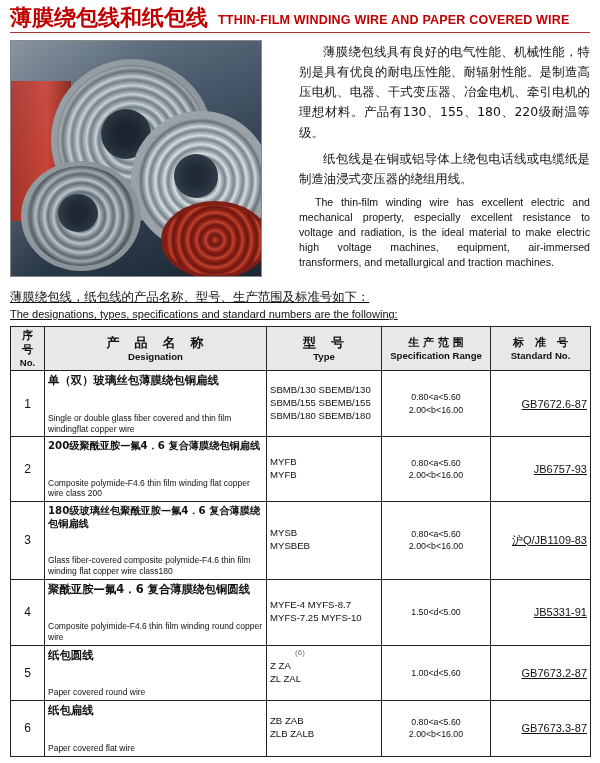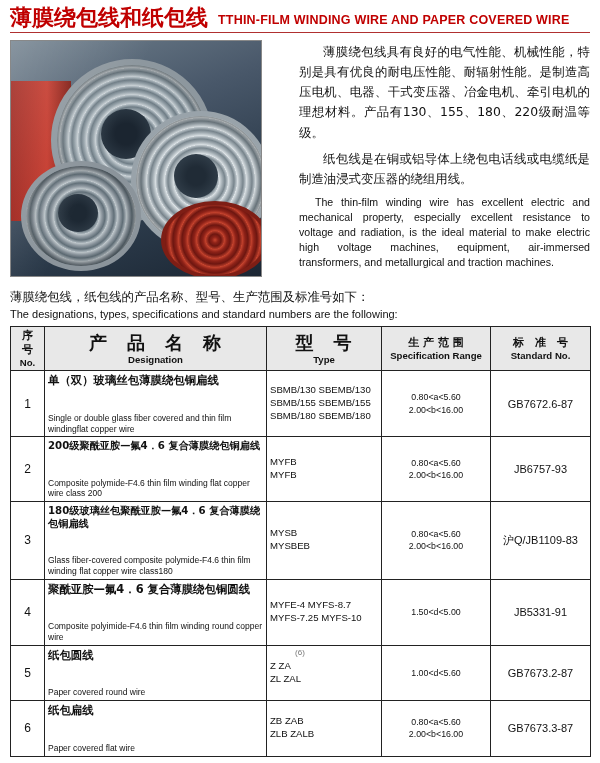--- a/index.html
+++ b/index.html
@@ -148,20 +148,21 @@
     line-height: 1.42;
     color: #111;
     text-align: justify;
     margin: 0 0 7px 0;
     text-indent: 16px;
   }
 
   
   .lead {
     margin-top: 12px;
+    text-decoration: underline;
   }
   .lead-cn {
     font-family: "DejaVu Sans", sans-serif;
     font-size: 12.4px;
     color: #111;
     margin-bottom: 2px;
   }
   .lead-en {
     font-family: "Liberation Sans", sans-serif;
     font-size: 11px;
@@ -180,21 +181,21 @@
     padding: 2px 3px;
     vertical-align: middle;
   }
   table.spec thead th {
     background: #e8e8e8;
     text-align: center;
     height: 34px;
   }
   .th-cn {
     font-family: "DejaVu Sans", sans-serif;
-    font-size: 18px;
+    font-size: 13px;
     font-weight: bold;
     letter-spacing: 1px;
     display: block;
     line-height: 1.25;
   }
   .th-cn.small { font-size: 11px; letter-spacing: 0; }
   .th-en {
     font-family: "Liberation Sans", sans-serif;
     font-size: 9.6px;
     font-weight: bold;
@@ -230,21 +231,22 @@
   }
   td.c-range {
     font-family: "Liberation Sans", sans-serif;
     font-size: 8.8px;
     line-height: 1.4;
     text-align: center;
   }
   td.c-std {
     font-family: "Liberation Sans", sans-serif;
     font-size: 11px;
-    text-align: center;
+    text-align: right;
+    text-decoration: underline;
   }
   tr.row { height: 44px; }
 
   
   .bottom {
     display: flex;
     gap: 14px;
     margin-top: 22px;
   }
   .bottom-text {

